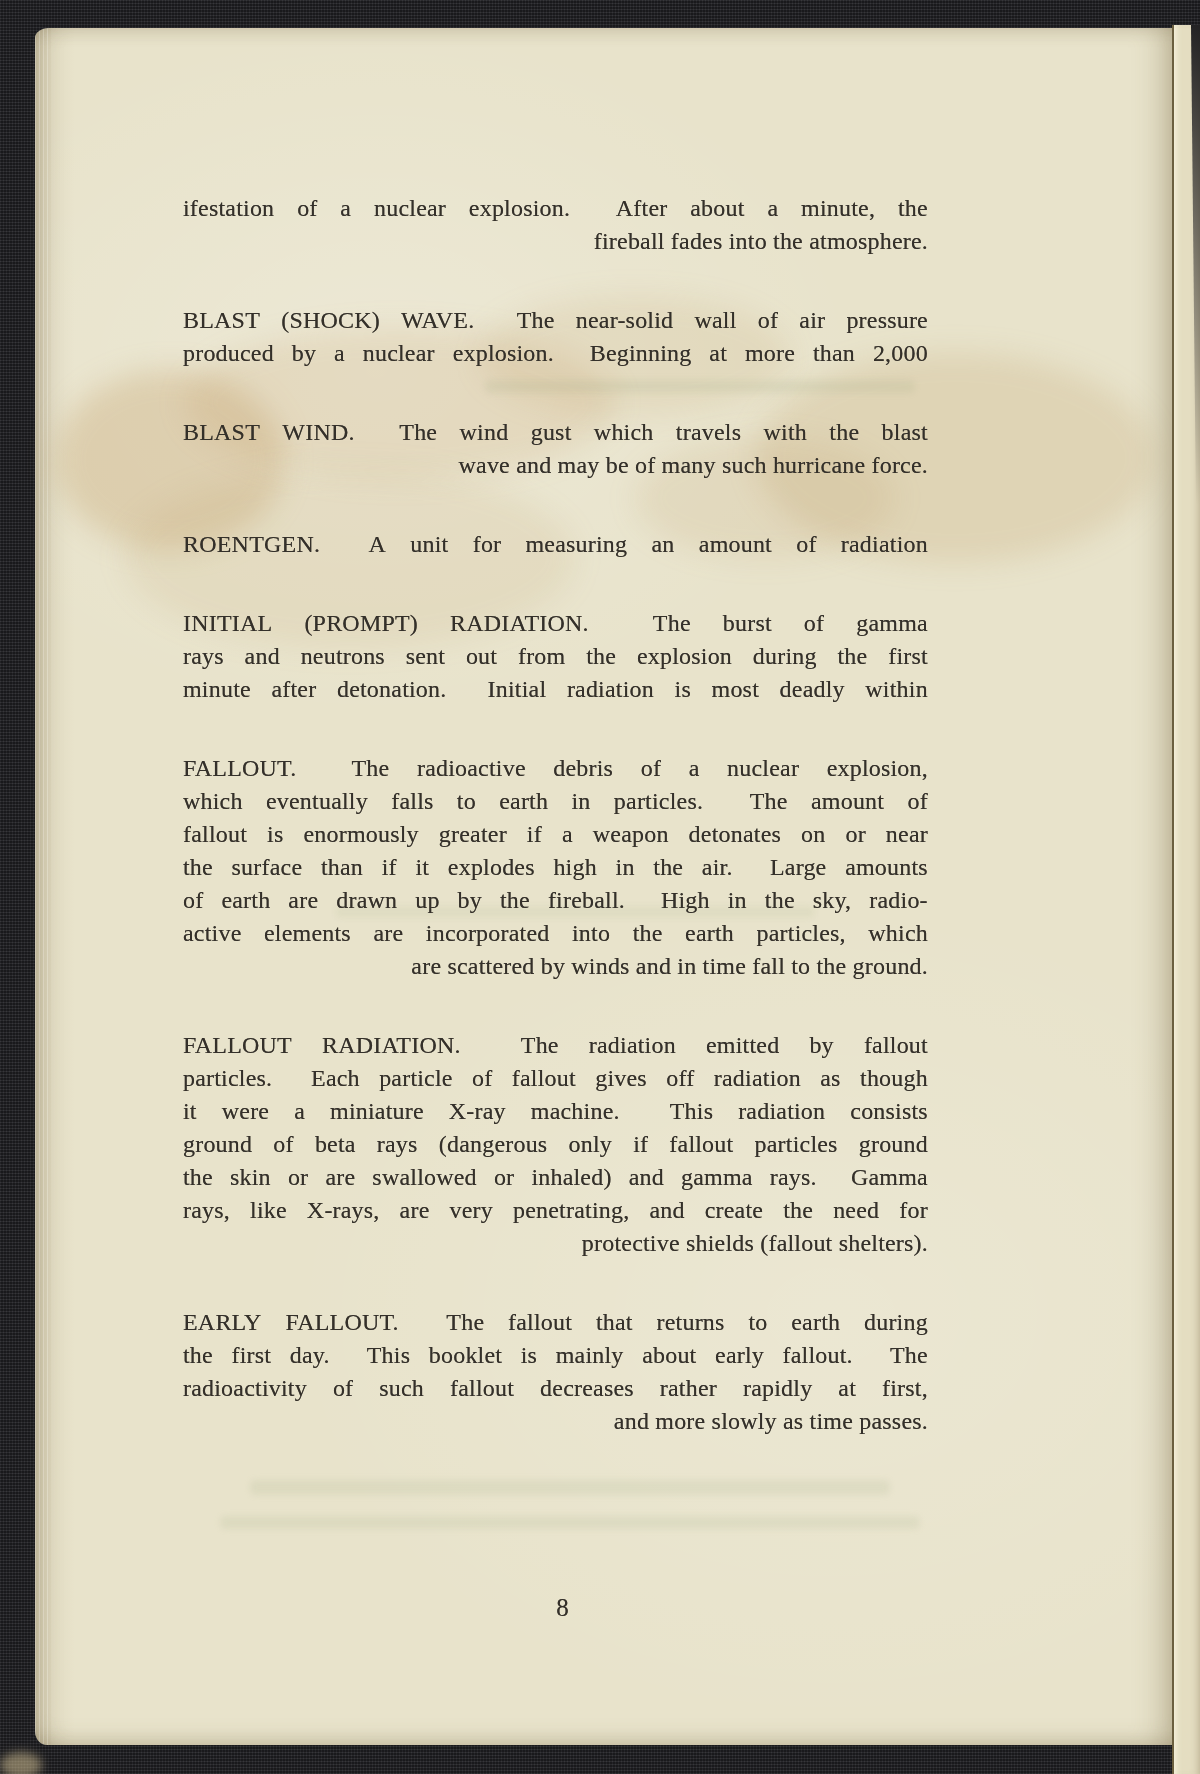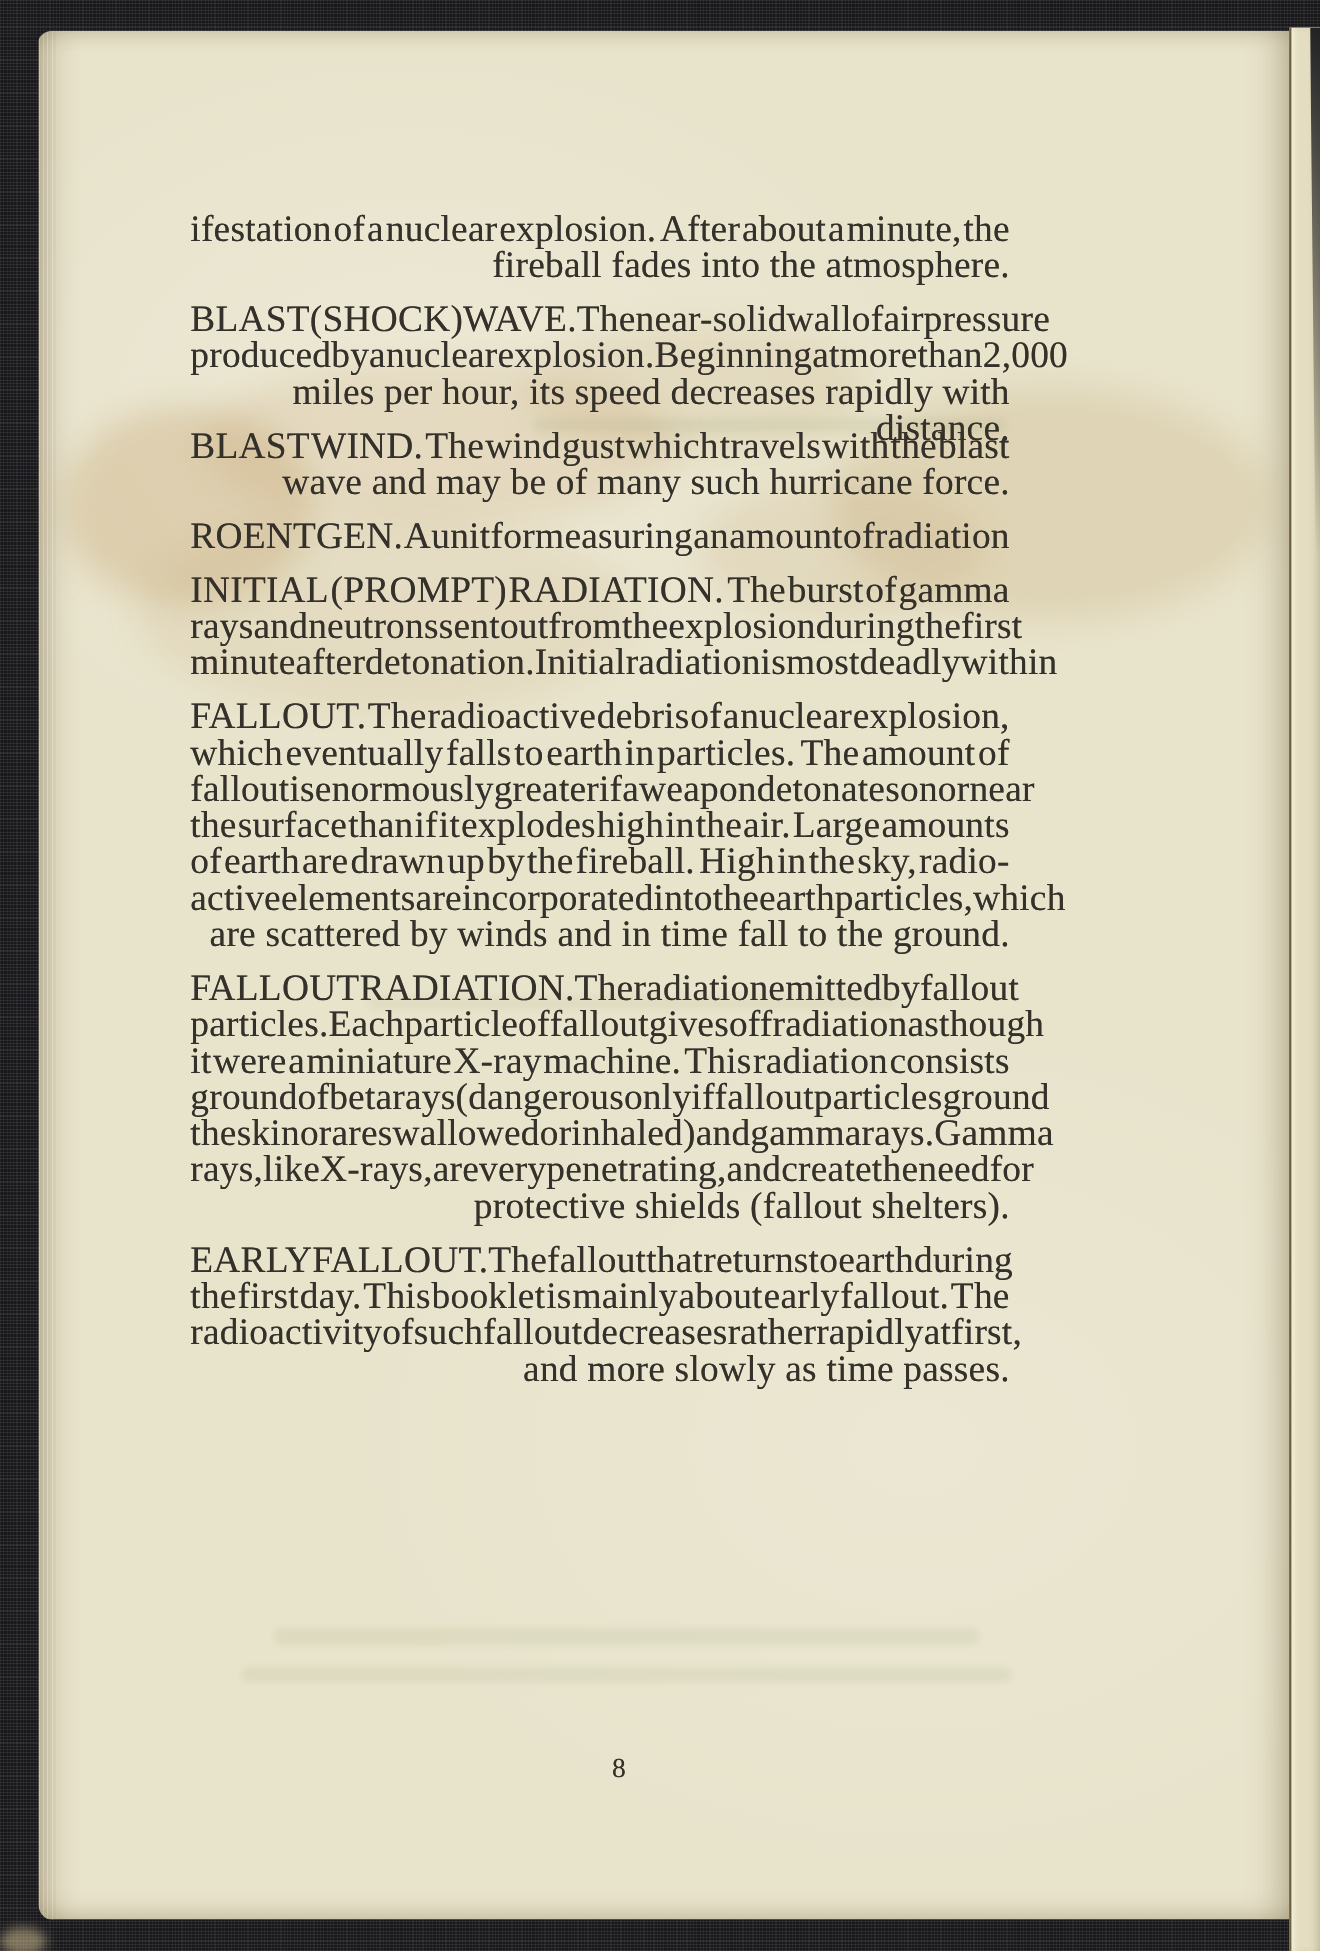--- a/index.html
+++ b/index.html
@@ -66,25 +66,25 @@
     background:linear-gradient(to bottom, rgba(25,25,28,0.95), rgba(25,25,28,0));
     clip-path:polygon(100% 0, 0 0, 55% 100%, 100% 100%);
   }
   
   .bed-fleck{
     position:absolute;left:0px;top:1752px;width:42px;height:26px;
     background:rgba(205,187,144,0.55);filter:blur(5px);border-radius:50%;
   }
   
   .text-block{
-    position:absolute;left:138px;top:164px;width:745px;
-    font-size:34px;color:#34302a;letter-spacing:0.2px;
+    position:absolute;left:148px;top:164px;width:745px;
+    font-size:24px;color:#34302a;letter-spacing:0.2px;
     text-shadow:0 0 0.6px rgba(52,48,42,0.65);
   }
-  .para{margin-top:16px;}
+  .para{margin-top:46px;}
   .para:first-child{margin-top:0;}
   .line{height:33px;line-height:33px;}
   .line.just{display:flex;justify-content:space-between;flex-wrap:nowrap;}
   .line.just span{white-space:pre;}
   .line.last{white-space:pre-wrap;text-align:right;}
   .page-number{
     position:absolute;left:155px;top:1563px;width:745px;height:33px;line-height:33px;
     text-align:center;font-size:25px;color:#34302a;
     text-shadow:0 0 0.6px rgba(52,48,42,0.65);
   }
@@ -146,21 +146,20 @@
             <span>a</span>
             <span>nuclear</span>
             <span>explosion.</span>
             <span></span>
             <span>Beginning</span>
             <span>at</span>
             <span>more</span>
             <span>than</span>
             <span>2,000</span>
           </div>
-          <div class="line last">miles per hour, its speed decreases rapidly with distance.</div>
         </div>
         <div class="para">
           <div class="line just">
             <span>BLAST</span>
             <span>WIND.</span>
             <span></span>
             <span>The</span>
             <span>wind</span>
             <span>gust</span>
             <span>which</span>

